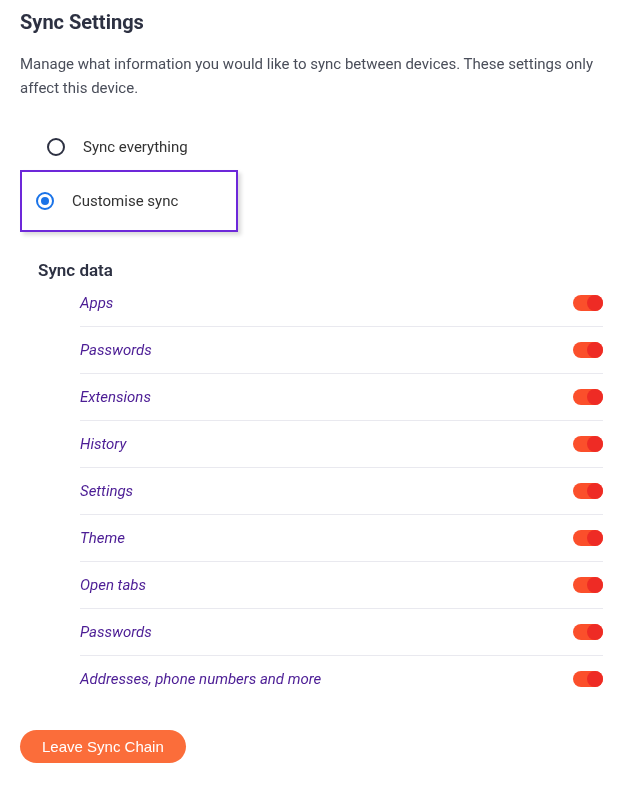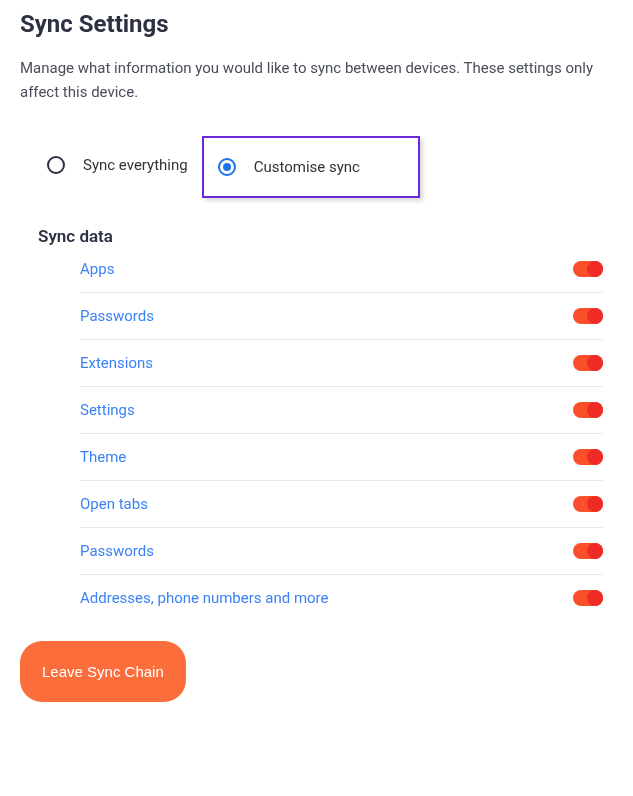--- a/index.html
+++ b/index.html
@@ -8,35 +8,35 @@
       padding: 0;
     }
     body {
       font-family: -apple-system, BlinkMacSystemFont, "Segoe UI", Roboto, Helvetica, Arial, sans-serif;
       background: #ffffff;
       width: 633px;
       padding: 10px 20px 20px 20px;
       color: #333;
     }
     .page-title {
-      font-size: 24px;
+      font-size: 20px;
       font-weight: 700;
       color: #2d3142;
       margin-bottom: 18px;
     }
     .page-desc {
       font-size: 15px;
       color: #4a4e5a;
       line-height: 1.6;
       margin-bottom: 28px;
       margin-top: 12px;
     }
     .radio-group {
       display: flex;
-      flex-direction: row;
+      flex-direction: column;
       gap: 0;
     }
     .radio-row {
       display: flex;
       align-items: center;
       gap: 18px;
       padding: 10px 14px;
     }
     .radio-highlight {
       border: 2px solid #6d28d9;
@@ -89,46 +89,47 @@
       align-items: center;
       justify-content: space-between;
       padding: 14px 0;
       border-bottom: 1px solid #e9e9ef;
     }
     .data-row:last-child {
       border-bottom: none;
     }
     .data-label {
       font-size: 15px;
-      color: #3b82f6;
+      color: #4c1d95;
+      font-style: italic;
     }
     .toggle {
       width: 30px;
       height: 16px;
       background: #fb4f2b;
       border-radius: 10px;
       position: relative;
       flex-shrink: 0;
     }
     .toggle-knob {
       position: absolute;
       right: 0px;
       top: 0px;
       width: 16px;
       height: 16px;
       background: #ee2b25;
       border-radius: 50%;
     }
     .leave-button {
-      margin-top: 20px;
+      margin-top: 28px;
       background: #fb6d3a;
       color: #ffffff;
       border: none;
       border-radius: 22px;
-      padding: 22px 22px;
+      padding: 8px 22px;
       font-size: 15px;
       font-weight: 500;
       cursor: pointer;
     }
   </style>
 </head>
 <body>
 
 
 
@@ -161,20 +162,26 @@
         <div class="toggle-knob"></div>
       </div>
   </div>
   <div class="data-row">
     <span class="data-label">Extensions</span>
     <div class="toggle">
         <div class="toggle-knob"></div>
       </div>
   </div>
   <div class="data-row">
+    <span class="data-label">History</span>
+    <div class="toggle">
+        <div class="toggle-knob"></div>
+      </div>
+  </div>
+  <div class="data-row">
     <span class="data-label">Settings</span>
     <div class="toggle">
         <div class="toggle-knob"></div>
       </div>
   </div>
   <div class="data-row">
     <span class="data-label">Theme</span>
     <div class="toggle">
         <div class="toggle-knob"></div>
       </div>

